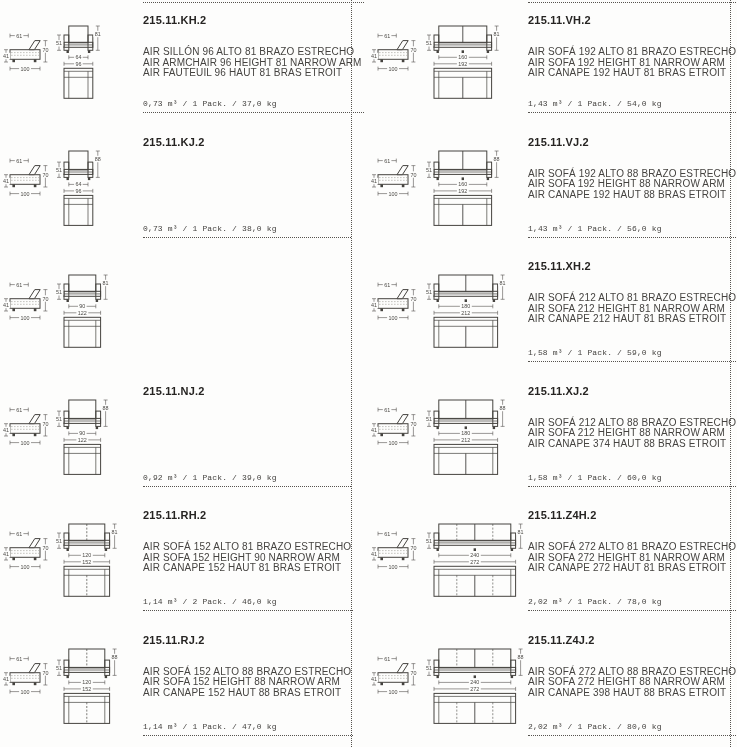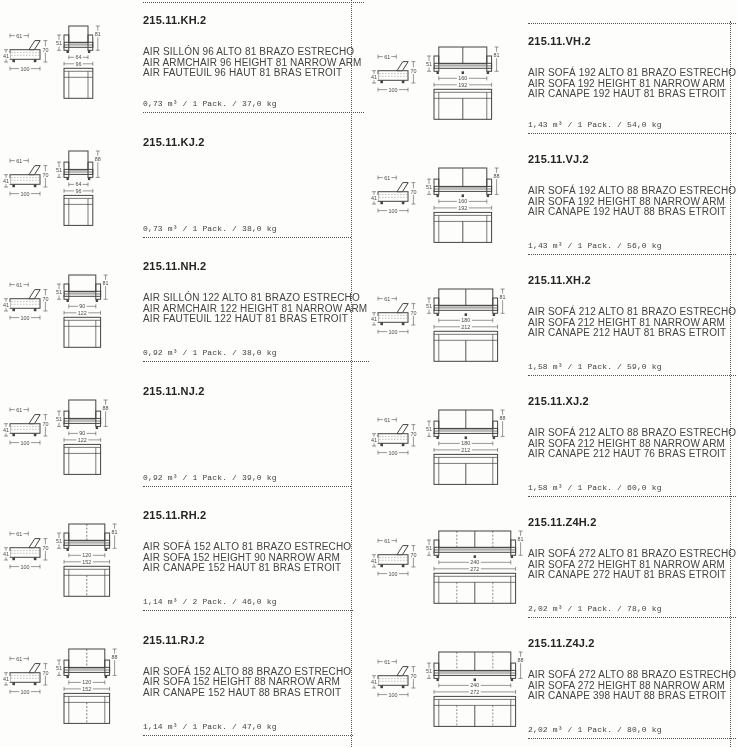--- a/index.html
+++ b/index.html
@@ -3,21 +3,21 @@
 <meta charset="utf-8">
 <style>
   html,body{margin:0;padding:0;background:#ffffff;}
   .page{
     position:relative;width:737px;height:747px;background:#fdfdfc;
     display:flex;overflow:hidden;
     font-family:"Liberation Sans",sans-serif;color:#343230;
   }
   .col{display:flex;flex-direction:column;box-sizing:border-box;border-right:1px dotted #56534f;}
   .col-left{width:352px;}
-  .col-right{width:363px;margin-left:16px;margin-top:21px;}
+  .col-right{width:363px;margin-left:16px;}
   .cell{height:124.5px;display:flex;align-items:flex-start;}
   .dwg-area{flex:none;}
   .col-left .dwg-area{width:143px;}
   .col-right .dwg-area{width:160px;}
   .dwg-area svg{display:block;}
   .dwg-area svg text{font-family:"Liberation Sans",sans-serif;}
   .info{
     flex:1;box-sizing:border-box;height:113px;
     display:flex;flex-direction:column;
     border-bottom:1px dotted #56534f;
@@ -242,29 +242,20 @@
             <line x1="64" y1="61.8" x2="64" y2="65.8" stroke="#56534f" stroke-width="0.6"></line>
             <line x1="100.6" y1="61.8" x2="100.6" y2="65.8" stroke="#56534f" stroke-width="0.6"></line>
             <rect x="76.4" y="60.6" width="11.9" height="6.4" fill="#fdfdfc"></rect>
             <text x="82.3" y="65.8" font-size="5.4" fill="#4c4a46" text-anchor="middle">122</text>
             <rect x="64" y="68.3" width="36.6" height="30" fill="none" stroke="#45433f" stroke-width="1"></rect>
             <line x1="64" y1="71.3" x2="100.6" y2="71.3" stroke="#45433f" stroke-width="0.7"></line>
             <line x1="64" y1="77.3" x2="100.6" y2="77.3" stroke="#45433f" stroke-width="0.7"></line>
             <line x1="68.8" y1="71.3" x2="68.8" y2="98.3" stroke="#45433f" stroke-width="0.7"></line>
             <line x1="95.8" y1="71.3" x2="95.8" y2="98.3" stroke="#45433f" stroke-width="0.7"></line>
           </svg>
-      </div>
-      <div class="info">
-        <h3 class="code">215.11.NH.2</h3>
-        <div class="descs">
-          <p>AIR SILLÓN 122 ALTO 81 BRAZO ESTRECHO</p>
-          <p>AIR ARMCHAIR 122 HEIGHT 81 NARROW ARM</p>
-          <p>AIR FAUTEUIL 122 HAUT 81 BRAS ETROIT</p>
-        </div>
-        <p class="pack">0,92 m³ / 1 Pack. / 38,0 kg</p>
       </div>
     </article>
 
     <article class="cell">
       <div class="dwg-area">
         <svg width="140" height="112" viewBox="0 0 140 112">
             <rect x="10" y="49.7" width="30" height="9.6" fill="none" stroke="#45433f" stroke-width="1"></rect>
             <line x1="11" y1="52.6" x2="39" y2="52.6" stroke="#8d8a83" stroke-width="0.5" stroke-dasharray="1.6 1.4"></line>
             <line x1="11" y1="55.3" x2="39" y2="55.3" stroke="#8d8a83" stroke-width="0.5" stroke-dasharray="1.6 1.4"></line>
             <rect x="12.4" y="59.3" width="2.6" height="2.9" fill="#45433f"></rect>
@@ -781,21 +772,21 @@
             <line x1="70.8" y1="73.4" x2="70.8" y2="100.4" stroke="#45433f" stroke-width="0.7"></line>
             <line x1="124.8" y1="73.4" x2="124.8" y2="100.4" stroke="#45433f" stroke-width="0.7"></line>
             <line x1="97.8" y1="79.4" x2="97.8" y2="100.4" stroke="#45433f" stroke-width="0.9"></line>
           </svg>
       </div>
       <div class="info">
         <h3 class="code">215.11.XJ.2</h3>
         <div class="descs">
           <p>AIR SOFÁ 212 ALTO 88 BRAZO ESTRECHO</p>
           <p>AIR SOFA 212  HEIGHT 88 NARROW ARM</p>
-          <p>AIR CANAPE 212 HAUT 76 BRAS ETROIT</p>
+          <p>AIR CANAPE 374 HAUT 88 BRAS ETROIT</p>
         </div>
         <p class="pack">1,58 m³ / 1 Pack. / 60,0 kg</p>
       </div>
     </article>
 
     <article class="cell">
       <div class="dwg-area">
         <svg width="160" height="112" viewBox="0 0 160 112">
             <rect x="10" y="49.7" width="30" height="9.6" fill="none" stroke="#45433f" stroke-width="1"></rect>
             <line x1="11" y1="52.6" x2="39" y2="52.6" stroke="#8d8a83" stroke-width="0.5" stroke-dasharray="1.6 1.4"></line>

